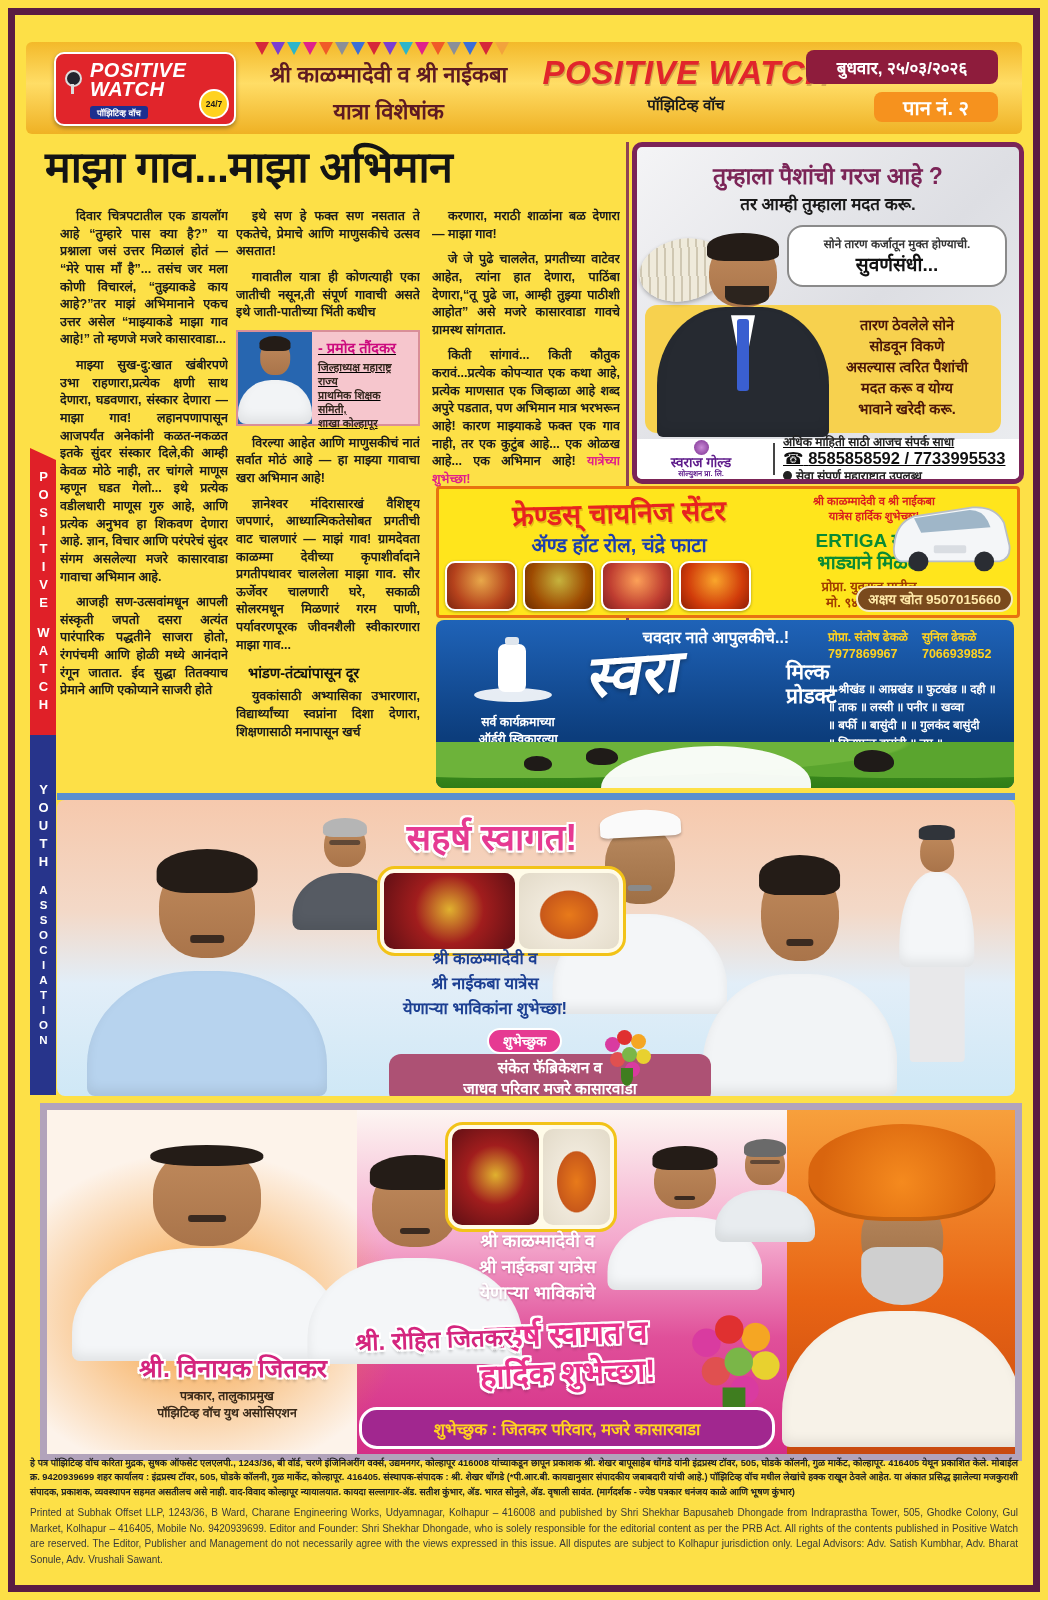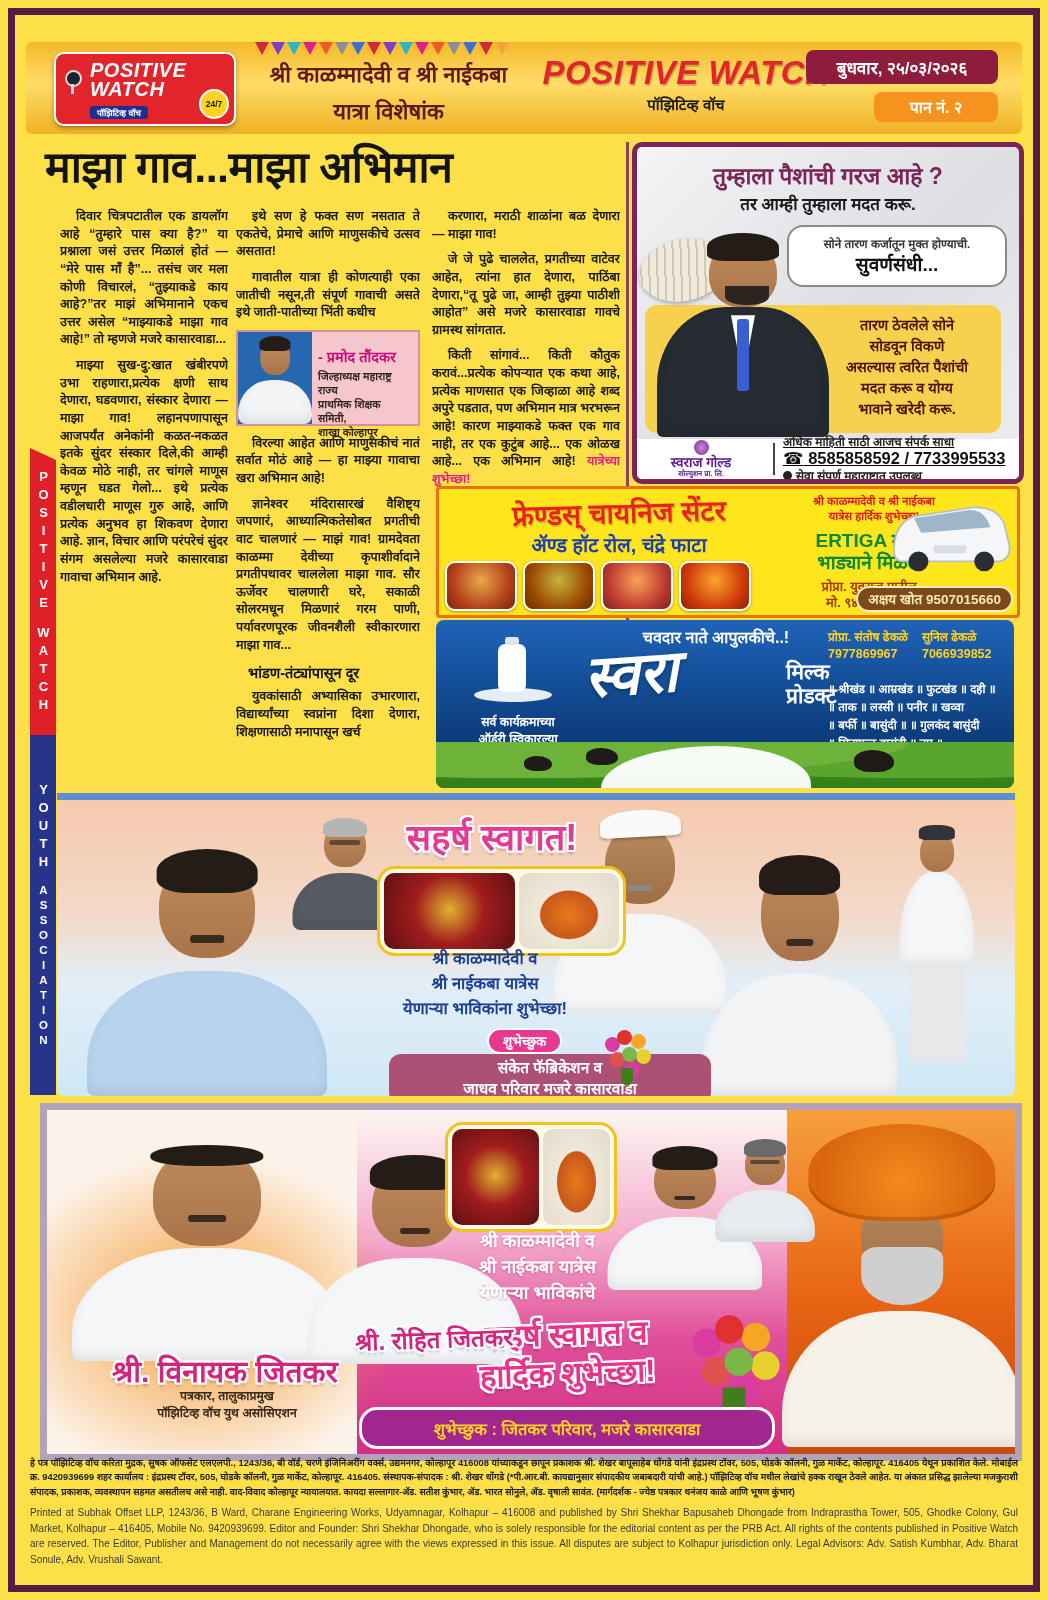--- a/index.html
+++ b/index.html
@@ -20,31 +20,31 @@
   .mic{left:9px;top:16px;width:14px;height:22px;}
   .mic b{position:absolute;left:0;top:0;width:13px;height:13px;border-radius:50%;background:#23232d;border:2px solid #dcdcdc;}
   .mic i{position:absolute;left:6px;top:14px;width:3px;height:10px;background:#dcdcdc;}
   .special{left:210px;top:16px;width:305px;color:#5e1a22;font-weight:900;}
   .special .l1{font-size:22px;}
   .special .l2{font-size:22px;margin-top:7px;}
   .masthead{left:515px;top:12px;width:290px;}
   .mh-title{color:#e1252b;font-weight:900;font-style:italic;font-size:33px;letter-spacing:.5px;text-shadow:1px 2px 0 rgba(90,20,20,.25);}
   .mh-sub{color:#1a1a1a;font-weight:900;font-size:15px;margin-top:2px;}
   .datebox{left:780px;top:8px;width:192px;height:34px;background:#8e1c3c;border-radius:8px;color:#fff;font-weight:800;font-size:17px;display:flex;align-items:center;justify-content:center;}
-  .pagebox{left:848px;top:50px;width:124px;height:30px;background:#f6921e;border-radius:8px;color:#fff;font-weight:800;font-size:16px;display:flex;align-items:center;justify-content:center;}
+  .pagebox{left:848px;top:50px;width:124px;height:30px;background:#f6921e;border-radius:8px;color:#fff;font-weight:800;font-size:20px;display:flex;align-items:center;justify-content:center;}
   
   .art-title{left:45px;top:136px;width:585px;font-size:43px;font-weight:900;color:#141414;letter-spacing:-.5px;}
   .vdiv{left:626px;top:142px;width:3px;height:646px;background:#7b2457;opacity:.85;}
   .col{overflow:hidden;}
   .col p{font-size:12.6px;line-height:1.4;font-weight:600;color:#1c1c1c;text-align:justify;margin:0 0 8px;text-indent:16px;}
   .subhead{font-size:14.5px;font-weight:900;color:#111;margin:2px 0 6px;padding-left:12px;}
   .hl{color:#e0218a;font-weight:900;}
   .author-box{display:flex;height:92px;border:2px solid #d98f98;margin:4px 0 9px;background:#f6c6cd;}
   .author-photo{width:74px;background:#2766b0;position:relative;flex:none;}
-  .author-info{flex:1;padding:14px 6px;}
+  .author-info{flex:1;padding:5px 6px;text-decoration:underline;}
   .author-name{font-size:14.5px;font-weight:900;color:#cc0a7e;}
   .author-title{font-size:10.8px;font-weight:700;color:#33261d;line-height:1.3;margin-top:3px;}
   
   .side{left:30px;top:448px;width:26px;z-index:6;}
   .side .seg{display:flex;flex-direction:column;align-items:center;color:#fff;font-weight:900;font-size:13px;}
   .vtext{writing-mode:vertical-rl;text-orientation:upright;letter-spacing:3px;line-height:26px;}
   .seg-red{background:#e02028;height:287px;justify-content:center;clip-path:polygon(0 0,100% 12px,100% 100%,0 100%);}
   .seg-blue{background:#27348b;height:360px;justify-content:center;}
   
   .person{overflow:hidden;}
@@ -177,20 +177,21 @@
     </div>
     <div class="seg seg-blue">
       <span class="vtext">YOUTH</span>
       <span class="vtext" style="margin-top:12px;font-size:11.5px;line-height:23px">ASSOCIATION</span>
     </div>
   </div>
 
   <div class="ab col" style="left:60px;top:208px;width:168px;height:627px;">
     <p>दिवार चित्रपटातील एक डायलॉग आहे “तुम्हारे पास क्या है?” या प्रश्नाला जसं उत्तर मिळालं होतं — “मेरे पास माँ है”... तसंच जर मला कोणी विचारलं, “तुझ्याकडे काय आहे?”तर माझं अभिमानाने एकच उत्तर असेल “माझ्याकडे माझा गाव आहे!” तो म्हणजे मजरे कासारवाडा...</p>
     <p>माझ्या सुख-दु:खात खंबीरपणे उभा राहणारा,प्रत्येक क्षणी साथ देणारा, घडवणारा, संस्कार देणारा — माझा गाव! लहानपणापासून आजपर्यंत अनेकांनी कळत-नकळत इतके सुंदर संस्कार दिले,की आम्ही केवळ मोठे नाही, तर चांगले माणूस म्हणून घडत गेलो... इथे प्रत्येक वडीलधारी माणूस गुरु आहे, आणि प्रत्येक अनुभव हा शिकवण देणारा आहे. ज्ञान, विचार आणि परंपरेचं सुंदर संगम असलेल्या मजरे कासारवाडा गावाचा अभिमान आहे.</p>
+    <p>आजही सण-उत्सवांमधून आपली संस्कृती जपतो दसरा अत्यंत पारंपारिक पद्धतीने साजरा होतो, रंगपंचमी आणि होळी मध्ये आनंदाने रंगून जातात. ईद सुद्धा तितक्याच प्रेमाने आणि एकोप्याने साजरी होते</p>
   </div>
 
   <div class="ab col" style="left:236px;top:208px;width:184px;height:627px;">
     <p>इथे सण हे फक्त सण नसतात ते एकतेचे, प्रेमाचे आणि माणुसकीचे उत्सव असतात!</p>
     <p>गावातील यात्रा ही कोणत्याही एका जातीची नसून,ती संपूर्ण गावाची असते इथे जाती-पातीच्या भिंती कधीच</p>
     <div class="author-box">
       <div class="author-photo person">
         <i class="pbody" style="background:#f2f4f6;"></i>
           <i class="phead"></i>
           <i class="phair"></i>
@@ -394,21 +395,21 @@
       <i class="phead" style="top:22%;width:34%;height:26%;background:linear-gradient(#b98a60,#9e6f45);"></i>
       <i class="turban"></i>
         <i class="beard"></i>
     </div>
     <div class="ab bouquet" style="left:630px;top:190px;transform:scale(1.9);transform-origin:top left;"></div>
     <div class="ab bb-ded ml ctr">श्री काळम्मादेवी व
 श्री नाईकबा यात्रेस
 येणाऱ्या भाविकांचे</div>
     <div class="ab bb-title ml ctr stroke-w">सहर्ष स्वागत व
 हार्दिक शुभेच्छा!</div>
-    <div class="ab bb-name ctr stroke-w" style="left:18px;top:240px;width:320px;font-size:30px;">श्री. विनायक जितकर</div>
+    <div class="ab bb-name ctr stroke-w" style="left:26px;top:240px;width:320px;font-size:25px;">श्री. विनायक जितकर</div>
     <div class="ab bb-cap ml ctr" style="left:40px;top:278px;width:280px;">पत्रकार, तालुकाप्रमुख
 पॉझिटिव्ह वॉच युथ असोसिएशन</div>
     <div class="ab bb-name ctr stroke-w" style="left:252px;top:212px;width:270px;font-size:24px;transform:rotate(-2deg);">श्री. रोहित जितकर</div>
     <div class="ab bb-sponsor">शुभेच्छुक : जितकर परिवार, मजरे कासारवाडा</div>
   </div>
 
   <div class="ab footer">
     <div class="f-mr">हे पत्र पॉझिटिव्ह वॉच करिता मुद्रक, सुषक ऑफसेट एलएलपी., 1243/36, बी वॉर्ड, चरणे इंजिनिअरींग वर्क्स, उद्यमनगर, कोल्हापूर 416008 यांच्याकडून छापून प्रकाशक श्री. शेखर बापूसाहेब धोंगडे यांनी इंद्रप्रस्थ टॉवर, 505, घोडके कॉलनी, गुळ मार्केट, कोल्हापूर. 416405 येथून प्रकाशित केले. मोबाईल क्र. 9420939699 शहर कार्यालय : इंद्रप्रस्थ टॉवर, 505, घोडके कॉलनी, गुळ मार्केट, कोल्हापूर. 416405. संस्थापक-संपादक : श्री. शेखर धोंगडे (*पी.आर.बी. कायद्यानुसार संपादकीय जबाबदारी यांची आहे.)  पॉझिटिव्ह वॉच मधील लेखांचे हक्क राखून ठेवले आहेत. या अंकात प्रसिद्ध झालेल्या मजकुराशी संपादक, प्रकाशक, व्यवस्थापन सहमत असतीलच असे नाही. वाद-विवाद कोल्हापूर न्यायालयात. कायदा सल्लागार-ॲड. सतीश कुंभार, ॲड. भारत सोनुले, ॲड. वृषाली सावंत. (मार्गदर्शक - ज्येष्ठ पत्रकार धनंजय काळे आणि भूषण कुंभार)</div>
     <div class="f-en">Printed at Subhak Offset LLP, 1243/36, B Ward, Charane Engineering Works, Udyamnagar, Kolhapur – 416008 and published by Shri Shekhar Bapusaheb Dhongade from Indraprastha Tower, 505, Ghodke Colony, Gul Market, Kolhapur – 416405, Mobile No. 9420939699. Editor and Founder: Shri Shekhar Dhongade, who is solely responsible for the editorial content as per the PRB Act. All rights of the contents published in Positive Watch are reserved. The Editor, Publisher and Management do not necessarily agree with the views expressed in this issue. All disputes are subject to Kolhapur jurisdiction only. Legal Advisors: Adv. Satish Kumbhar, Adv. Bharat Sonule, Adv. Vrushali Sawant.</div>
   </div>

